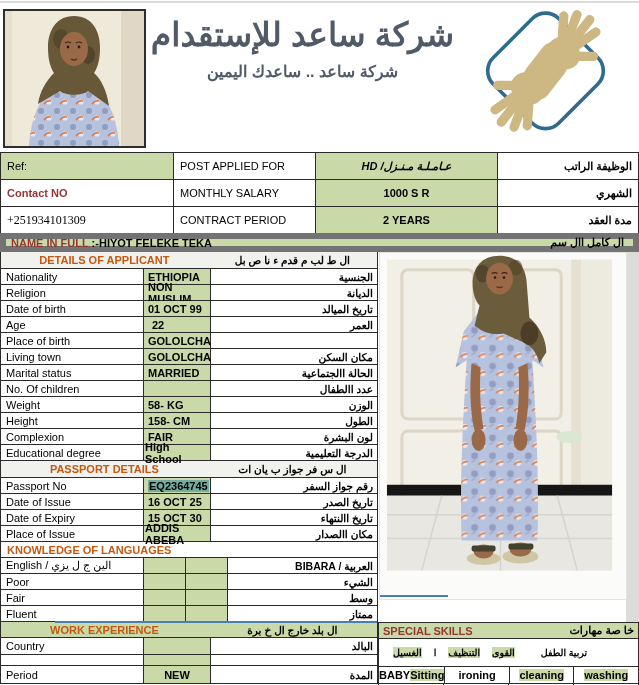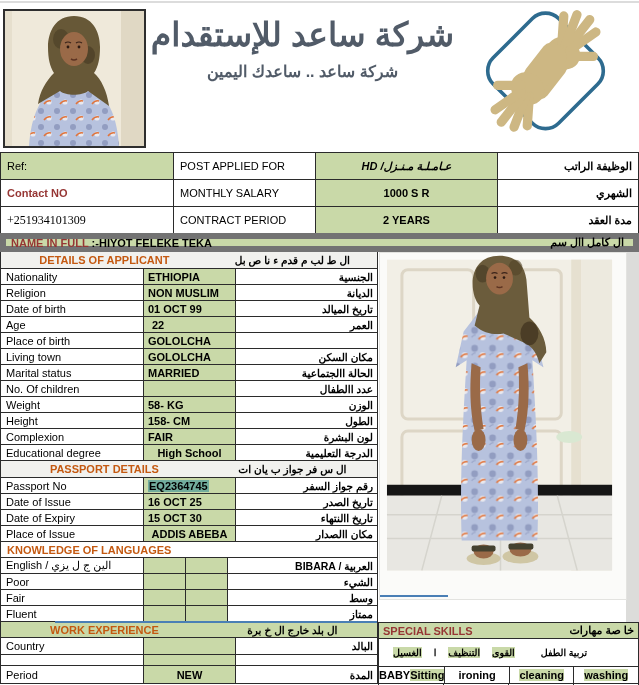--- a/index.html
+++ b/index.html
@@ -41,22 +41,22 @@
   
   #bodyleft { left:0; top:252px; width:378px; position:absolute; }
   .row { display:flex; align-items:center; border:1px solid #2b2b2b; border-top:none; background:#fff; }
   .shead { height:17px; }
   .shead.gray { background:#f1f1ee; }
   .sh-en { width:55%; text-align:center; font-weight:bold; }
   .sh-en.left { text-align:left; padding-left:6px; width:100%; }
   .sh-ar { flex:1; text-align:center; font-weight:bold; font-size:10.5px; }
   .drow { height:16px; }
   .dc1 { width:143px; height:100%; display:flex; align-items:center; padding:0 5px; border-right:1px solid #2b2b2b; }
-  .dc2 { width:92px; height:100%; display:flex; align-items:center; padding:0 4px;
-         border-right:1px solid #2b2b2b; background:#c9d9a8; font-weight:bold;text-align:center; }
+  .dc2 { width:67px; height:100%; display:flex; align-items:center; padding:0 4px;
+         border-right:1px solid #2b2b2b; background:#c9d9a8; font-weight:bold; }
   .dc2.center { justify-content:center; padding:0 1px; }
   .dc3 { flex:1; height:100%; display:flex; align-items:center; justify-content:flex-end;
          padding:0 4px; font-weight:bold; font-size:10.5px;margin-left:32px; }
   .lc2 { width:42px; height:100%; border-right:1px solid #2b2b2b; background:#c9d9a8; }
   .tealhl { background:#72ad9d; padding:0 1px; }
   #bluerule { position:absolute; left:55px; top:369px; width:322px; height:2px; background:#4a7fb5; }
   .whead { height:16px; background:#c9d9a8; }
   .wrow-c { height:17px; }
   .wrow-e { height:11px; }
   .wrow-p { height:18px; }

